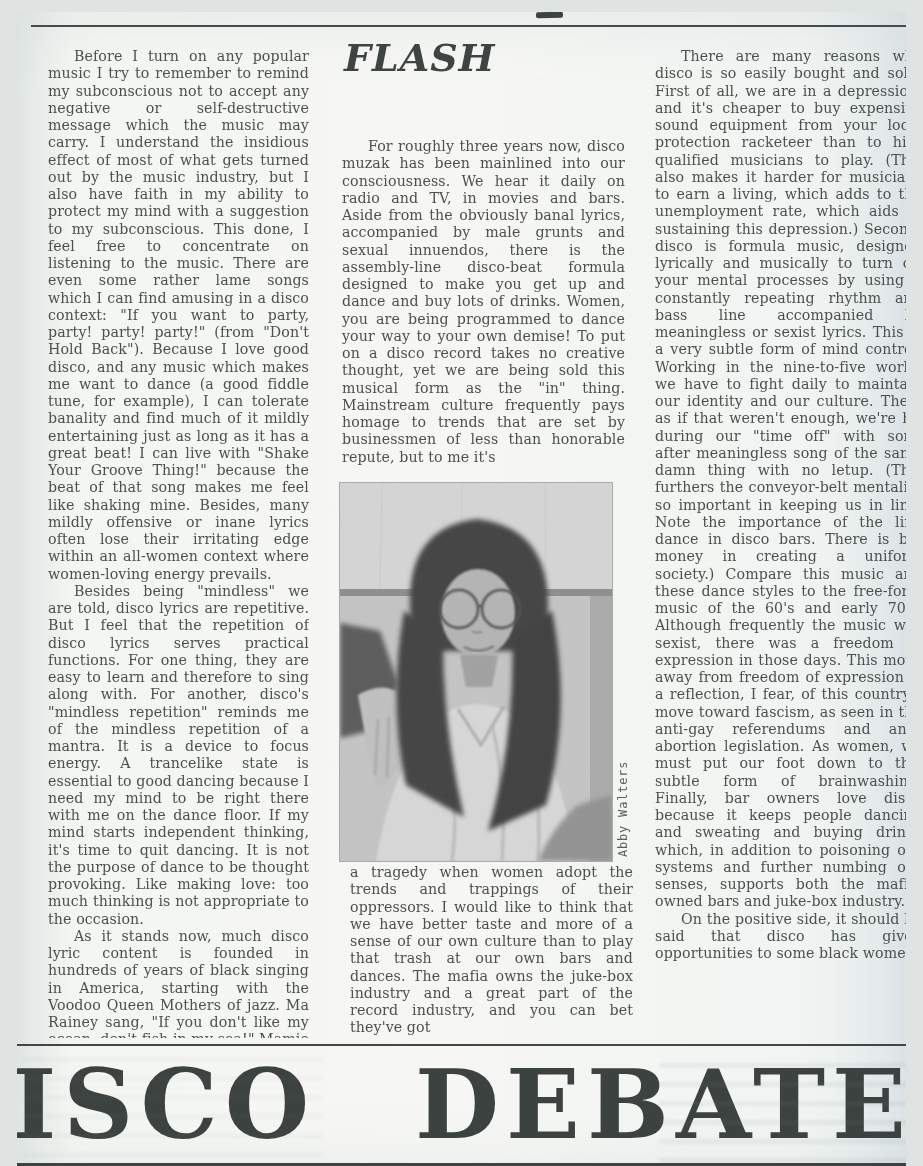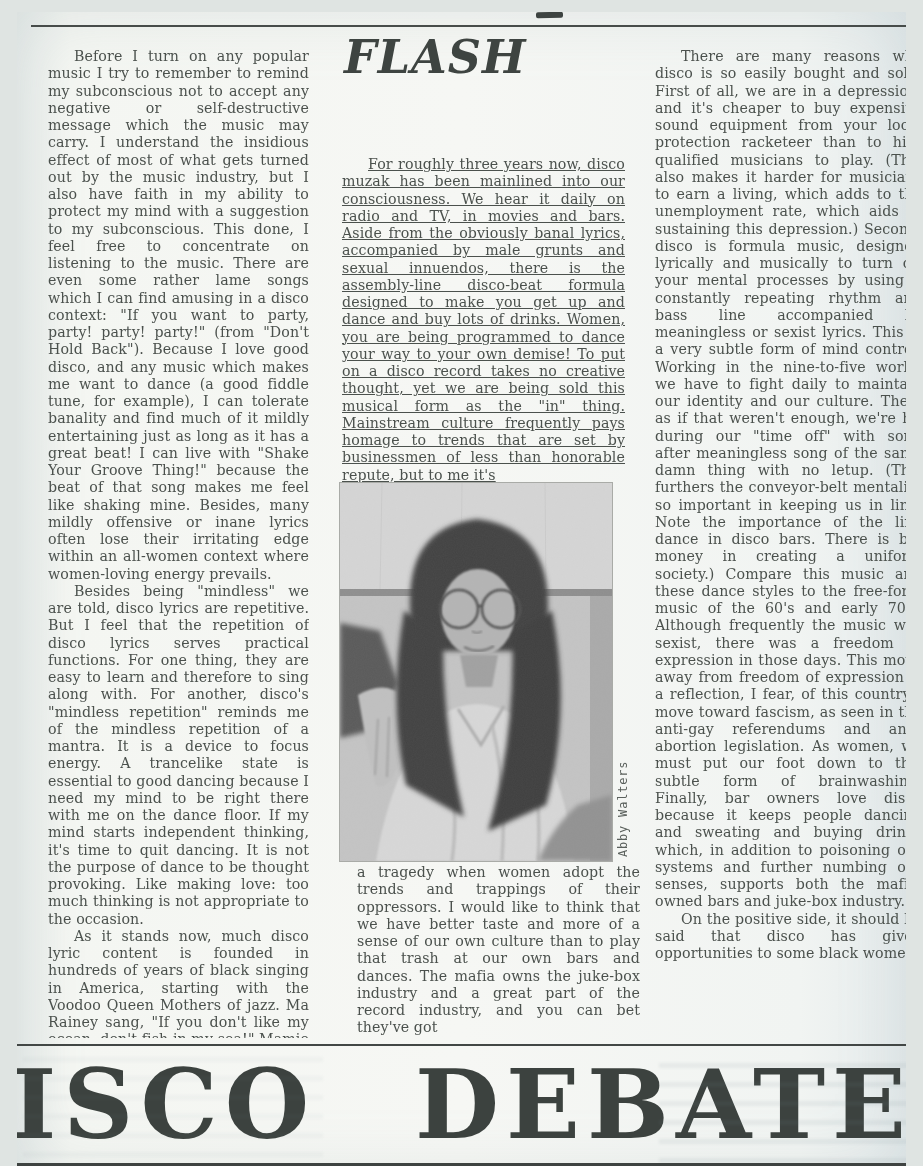--- a/index.html
+++ b/index.html
@@ -22,27 +22,27 @@
   .bodytext{
     font-size:14.2px;
     line-height:17.25px;
     text-align:justify;
     letter-spacing:.1px;
   }
   .bodytext p{margin:0;}
   .para-indent{text-indent:26px;}
   .col-left{position:absolute;left:31px;top:36px;width:261px;height:990px;overflow:hidden;}
   .col-right{position:absolute;left:638px;top:36px;width:267px;height:992px;overflow:hidden;}
-  .mid-p1{position:absolute;left:325px;top:144px;width:283px;text-decoration:underline;}
-  .mid-p2{position:absolute;left:340px;top:852px;width:283px;height:176px;overflow:hidden;}
+  .mid-p1{position:absolute;left:325px;top:126px;width:283px;}
+  .mid-p2{position:absolute;left:333px;top:852px;width:283px;height:176px;overflow:hidden;}
   .article-title{
     position:absolute;left:327px;top:22px;width:290px;
     font-family:"DejaVu Serif",serif;
     font-style:italic;font-weight:bold;
-    font-size:46px;line-height:47px;
+    font-size:38px;line-height:47px;
     letter-spacing:1px;color:#3e4441;
   }
   .photo-wrap{
     position:absolute;left:322px;top:470px;width:272px;height:378px;
     border:1px solid rgba(110,116,112,.35);
     background:#c9cac5;
     overflow:hidden;
   }
   .photo-wrap svg{display:block;filter:grayscale(1) contrast(.96) brightness(1.02) blur(.4px);}
   .photo-credit{

